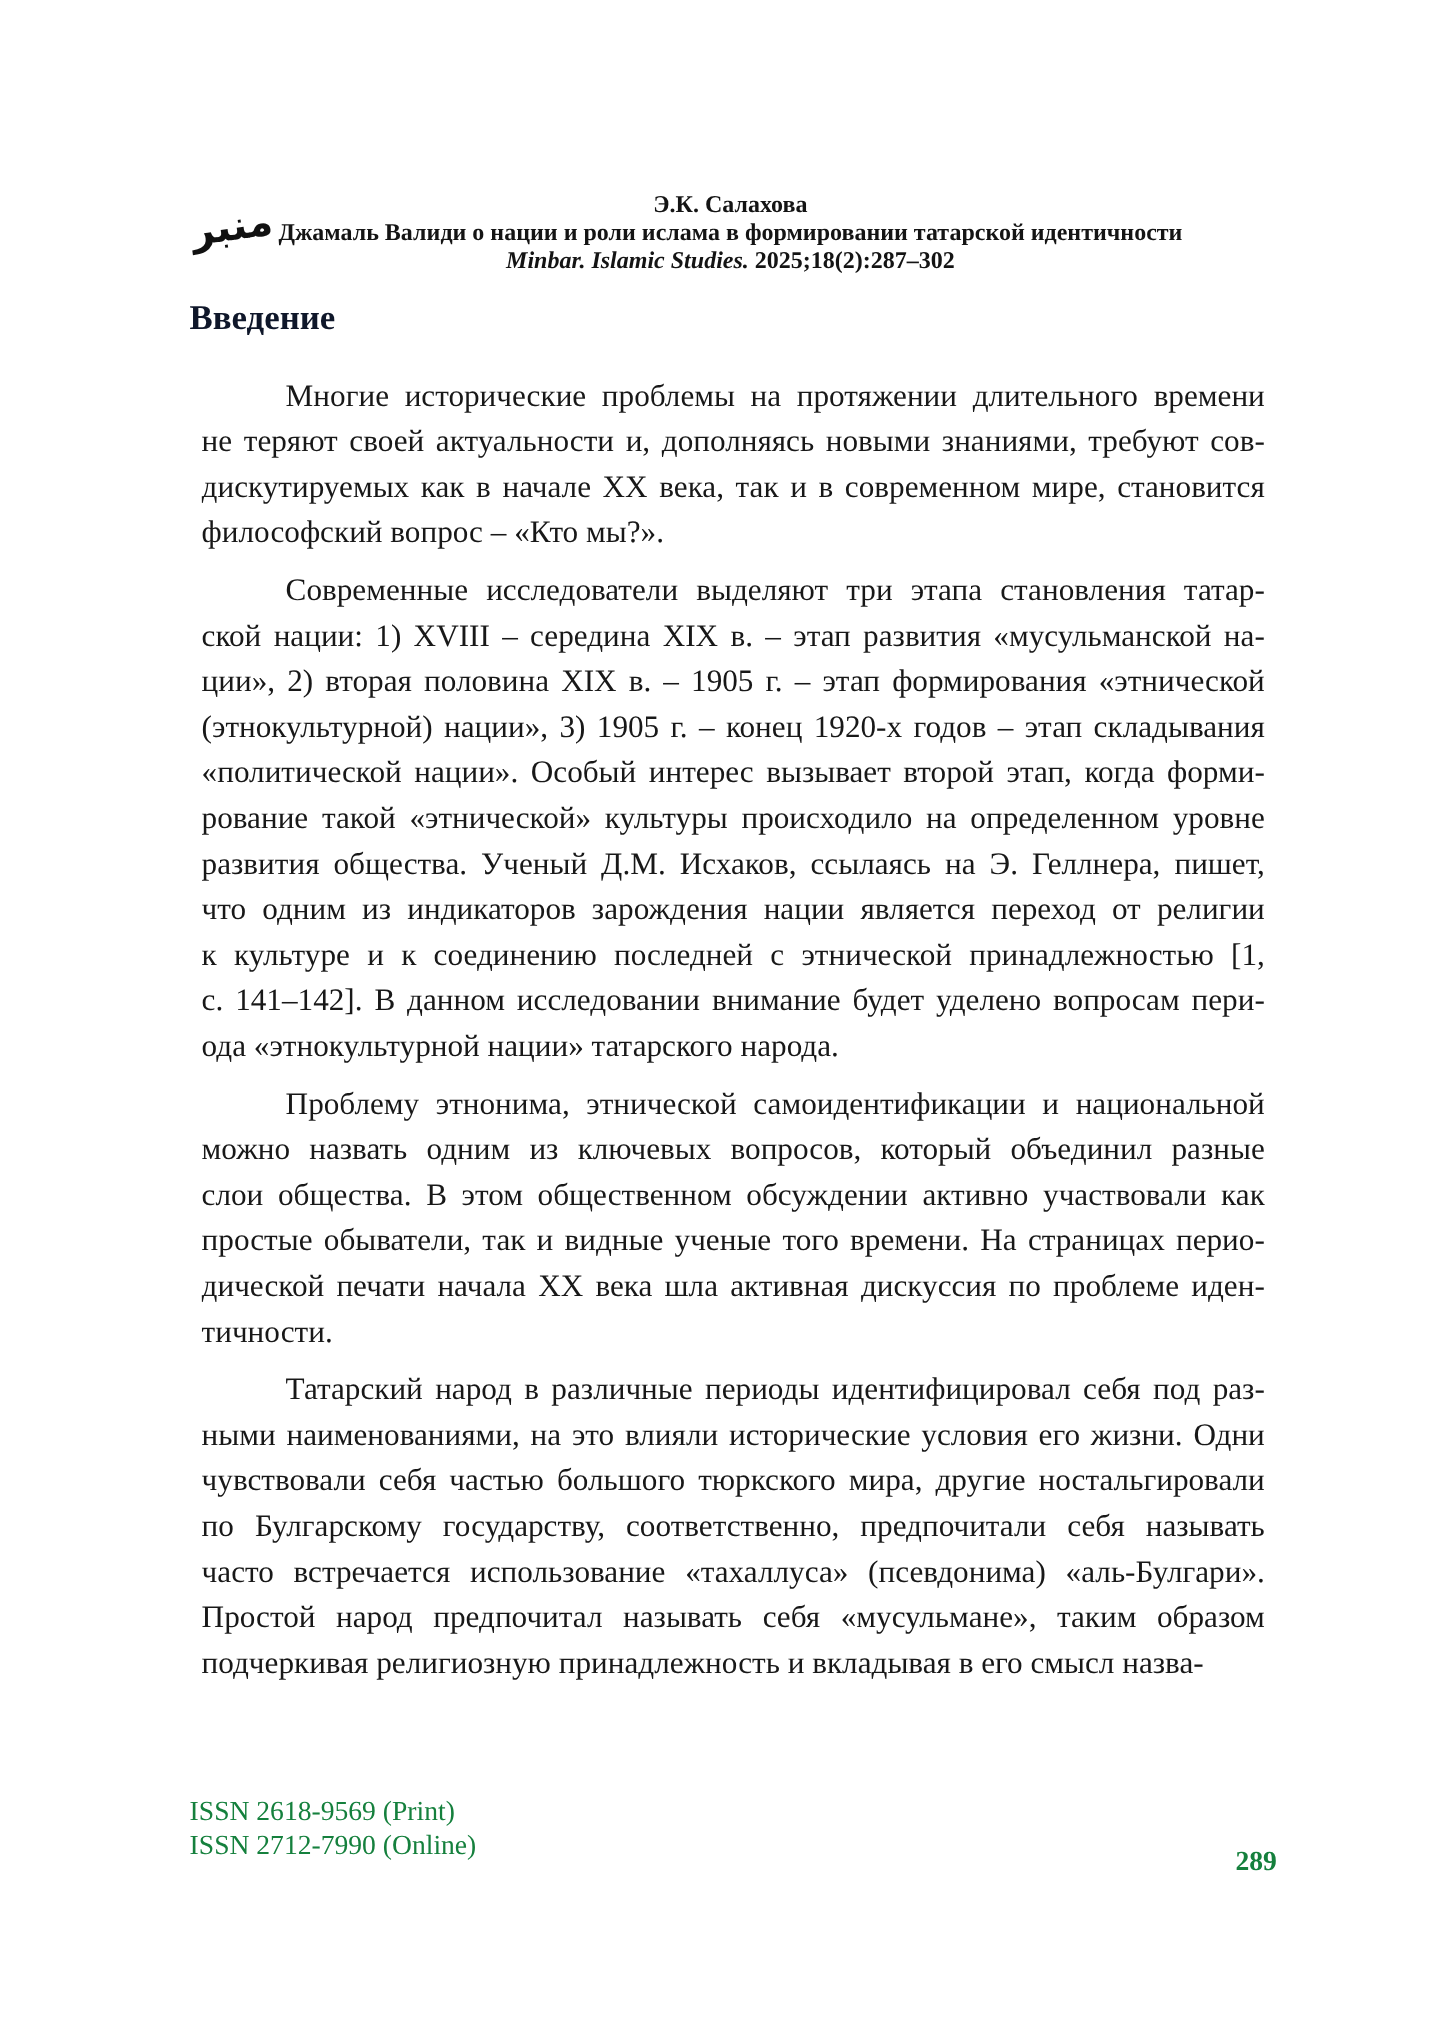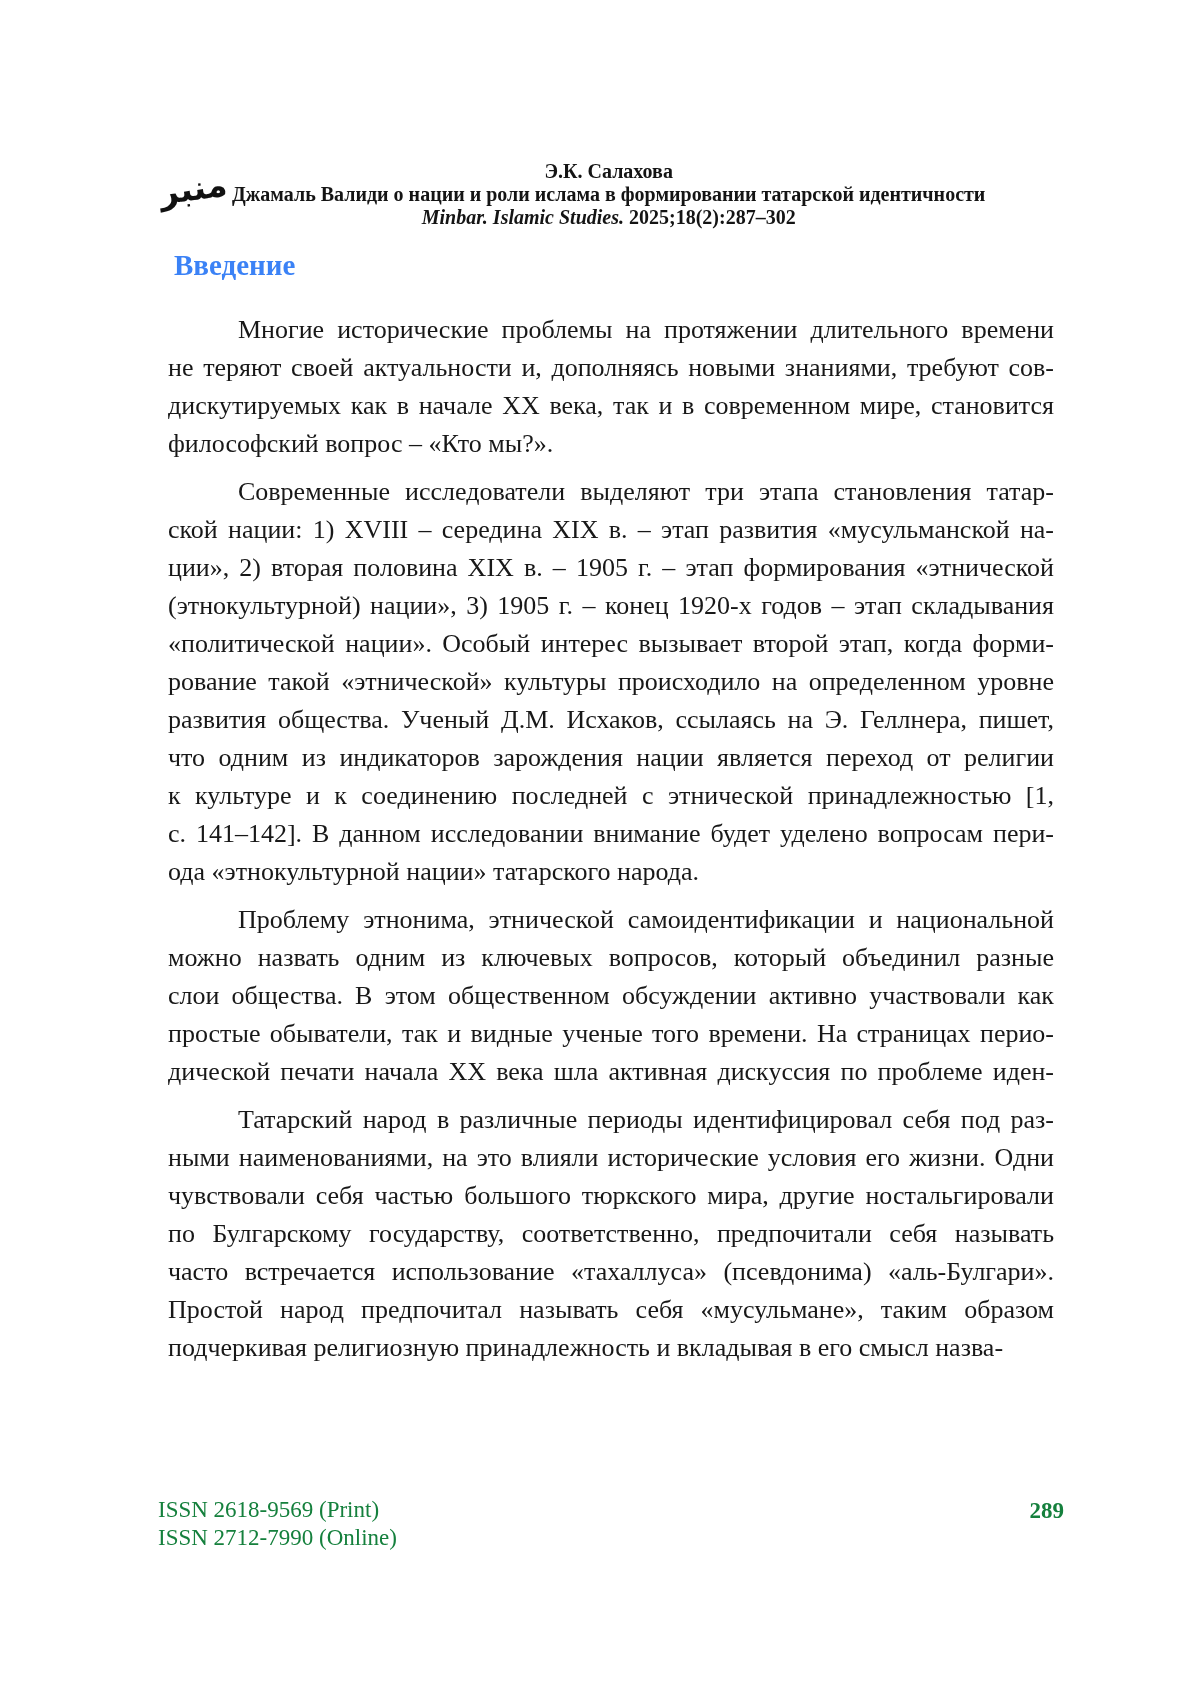--- a/index.html
+++ b/index.html
@@ -42,26 +42,26 @@
     font-size: 20px;
     line-height: 23px;
     color: #141414;
     text-align: center;
   }
   .journal-ref .j-name { font-style: italic; }
 
   
   .section-heading {
     position: absolute;
-    left: 174px;
+    left: 158px;
     top: 247px;
     font-size: 29px;
     font-weight: bold;
     line-height: 36px;
-    color: #3b82f6;
+    color: #0f172a;
   }
 
   
   .article-body {
     position: absolute;
     left: 158px;
     top: 301px;
     width: 906px;
     font-size: 26px;
     color: #181818;
@@ -88,20 +88,21 @@
     justify-content: space-between;
     align-items: flex-start;
     font-size: 23px;
     line-height: 28px;
     color: #15803d;
   }
   .issn-block div { white-space: nowrap; }
   .page-number {
     font-weight: bold;
     padding-top: 1px;
+    margin-top: 40px;
   }
 </style>
 </head>
 <body>
 
 <div class="page">
 
   <div class="header-block">
     <div class="logo">منبر</div>
     <div class="header-text">
@@ -135,20 +136,21 @@
         <div class="line">к культуре и к соединению последней с этнической принадлежностью [1,</div>
         <div class="line">с. 141–142]. В данном исследовании внимание будет уделено вопросам пери-</div>
         <div class="line last">ода «этнокультурной нации» татарского народа.</div>
       </div>
       <div class="paragraph">
         <div class="line first">Проблему этнонима, этнической самоидентификации и национальной</div>
         <div class="line">можно назвать одним из ключевых вопросов, который объединил разные</div>
         <div class="line">слои общества. В этом общественном обсуждении активно участвовали как</div>
         <div class="line">простые обыватели, так и видные ученые того времени. На страницах перио-</div>
         <div class="line">дической печати начала XX века шла активная дискуссия по проблеме иден-</div>
+        <div class="line last">тичности.</div>
       </div>
       <div class="paragraph">
         <div class="line first">Татарский народ в различные периоды идентифицировал себя под раз-</div>
         <div class="line">ными наименованиями, на это влияли исторические условия его жизни. Одни</div>
         <div class="line">чувствовали себя частью большого тюркского мира, другие ностальгировали</div>
         <div class="line">по Булгарскому государству, соответственно, предпочитали себя называть</div>
         <div class="line">часто встречается использование «тахаллуса» (псевдонима) «аль-Булгари».</div>
         <div class="line">Простой народ предпочитал называть себя «мусульмане», таким образом</div>
         <div class="line last">подчеркивая религиозную принадлежность и вкладывая в его смысл назва-</div>
       </div>

